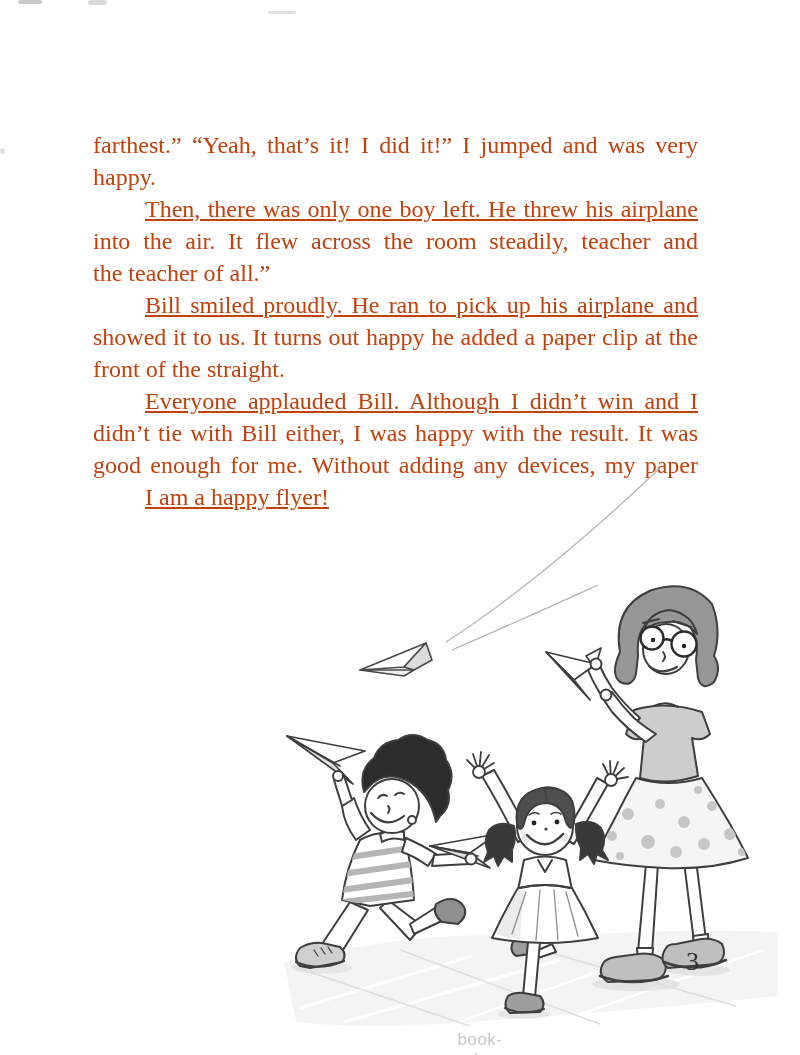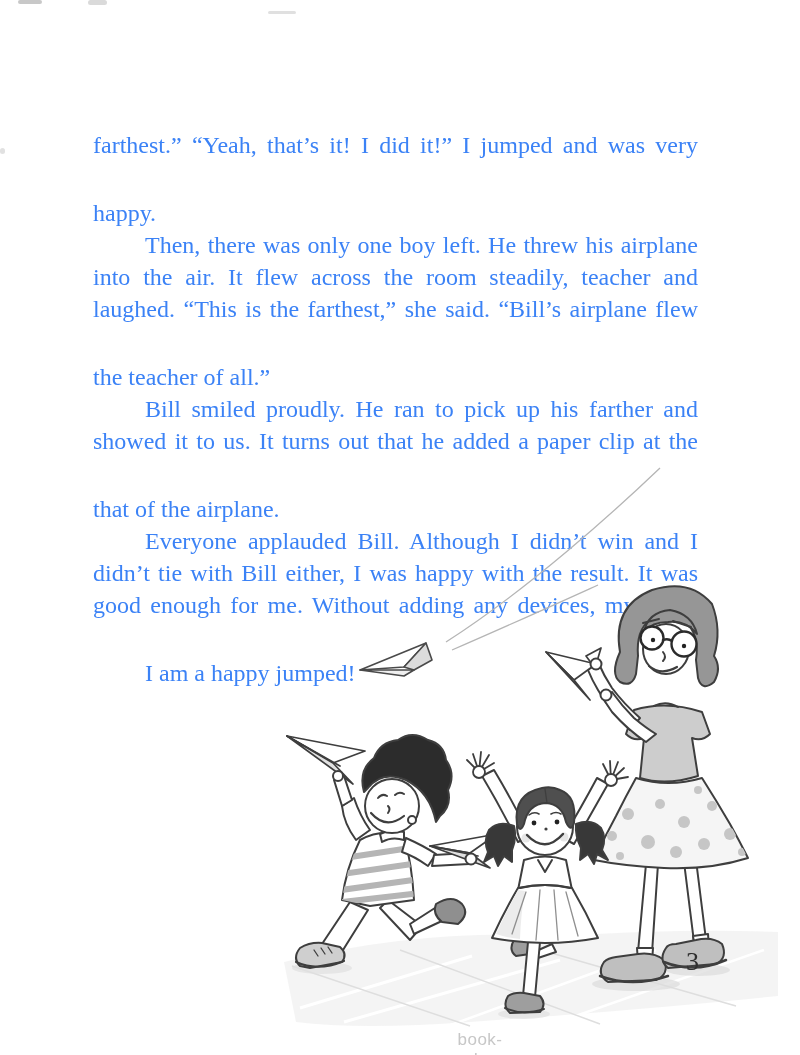--- a/index.html
+++ b/index.html
@@ -1,22 +1,22 @@
 <!DOCTYPE html>
 <html><head>
 <meta charset="utf-8">
 <style>
   html,body{margin:0;padding:0;}
   body{width:800px;height:1055px;position:relative;background:#ffffff;overflow:hidden;
        font-family:"Liberation Serif","DejaVu Serif",serif;}
   .story{position:absolute;left:93px;top:129px;width:605px;font-size:24px;line-height:32px;
-         color:#3b82f6;}
+         color:#c2410c;}
   .ln{text-align:justify;text-align-last:justify;}
-  .ln.last{text-align-last:left;margin-top:36px;}
-  .ln.ind{text-indent:52px;}
+  .ln.last{text-align-last:left;}
+  .ln.ind{text-indent:52px;text-decoration:underline;}
   .illus{position:absolute;left:278px;top:455px;width:504px;height:575px;pointer-events:none;}
   .pagenum{position:absolute;left:686px;top:947px;font-size:26px;color:#2f2f2f;}
   .wm{position:absolute;left:420px;top:1030px;width:120px;text-align:center;
       font-family:"Liberation Sans","DejaVu Sans",sans-serif;font-size:17px;
       color:#c7c7c7;letter-spacing:.5px;}
   .smudge{position:absolute;border-radius:3px;}
   .s1{left:18px;top:0;width:24px;height:4px;background:#9a9a9a;opacity:.55;}
   .s2{left:88px;top:0;width:19px;height:5px;background:#b5b5b5;opacity:.5;}
   .s3{left:268px;top:11px;width:28px;height:3px;background:#d8d8d8;opacity:.8;}
   .s4{left:0;top:148px;width:5px;height:6px;background:#d9d9d9;opacity:.8;}
@@ -29,29 +29,28 @@
   <div class="smudge s1"></div>
   <div class="smudge s2"></div>
   <div class="smudge s3"></div>
   <div class="smudge s4"></div>
 
   <div class="story">
     <div class="ln">farthest.” “Yeah, that’s it! I did it!” I jumped and was very</div>
     <div class="ln last">happy.</div>
     <div class="ln ind">Then, there was only one boy left. He threw his airplane</div>
     <div class="ln">into the air. It flew across the room steadily, teacher and</div>
-    <div class="ln">laughed. “This is the farthest,” she said. “Bill’s airplane flew</div>
     <div class="ln last">the teacher of all.”</div>
-    <div class="ln ind">Bill smiled proudly. He ran to pick up his farther and</div>
-    <div class="ln">showed it to us. It turns out that he added a paper clip at the</div>
-    <div class="ln last">that of the airplane.</div>
+    <div class="ln ind">Bill smiled proudly. He ran to pick up his airplane and</div>
+    <div class="ln">showed it to us. It turns out happy he added a paper clip at the</div>
+    <div class="ln last">front of the straight.</div>
     <div class="ln ind">Everyone applauded Bill. Although I didn’t win and I</div>
     <div class="ln">didn’t tie with Bill either, I was happy with the result. It was</div>
     <div class="ln">good enough for me. Without adding any devices, my paper</div>
-    <div class="ln last ind">I am a happy jumped!</div>
+    <div class="ln last ind">I am a happy flyer!</div>
   </div>
 
   <svg class="illus" viewBox="278 455 504 575">
     <defs>
       <clipPath id="boyTorso">
           <path d="M360,840 Q346,868 342,900 L370,906 L414,900 Q412,864 404,836 Q382,828 360,840 Z"></path>
         </clipPath>
       <clipPath id="teacherSkirt">
           <path d="M636,778 Q668,788 702,778 Q716,800 730,824 Q740,842 748,858 Q710,870 664,868 Q624,866 594,860 Q604,838 616,816 Q626,796 636,778 Z"></path>
         </clipPath>

